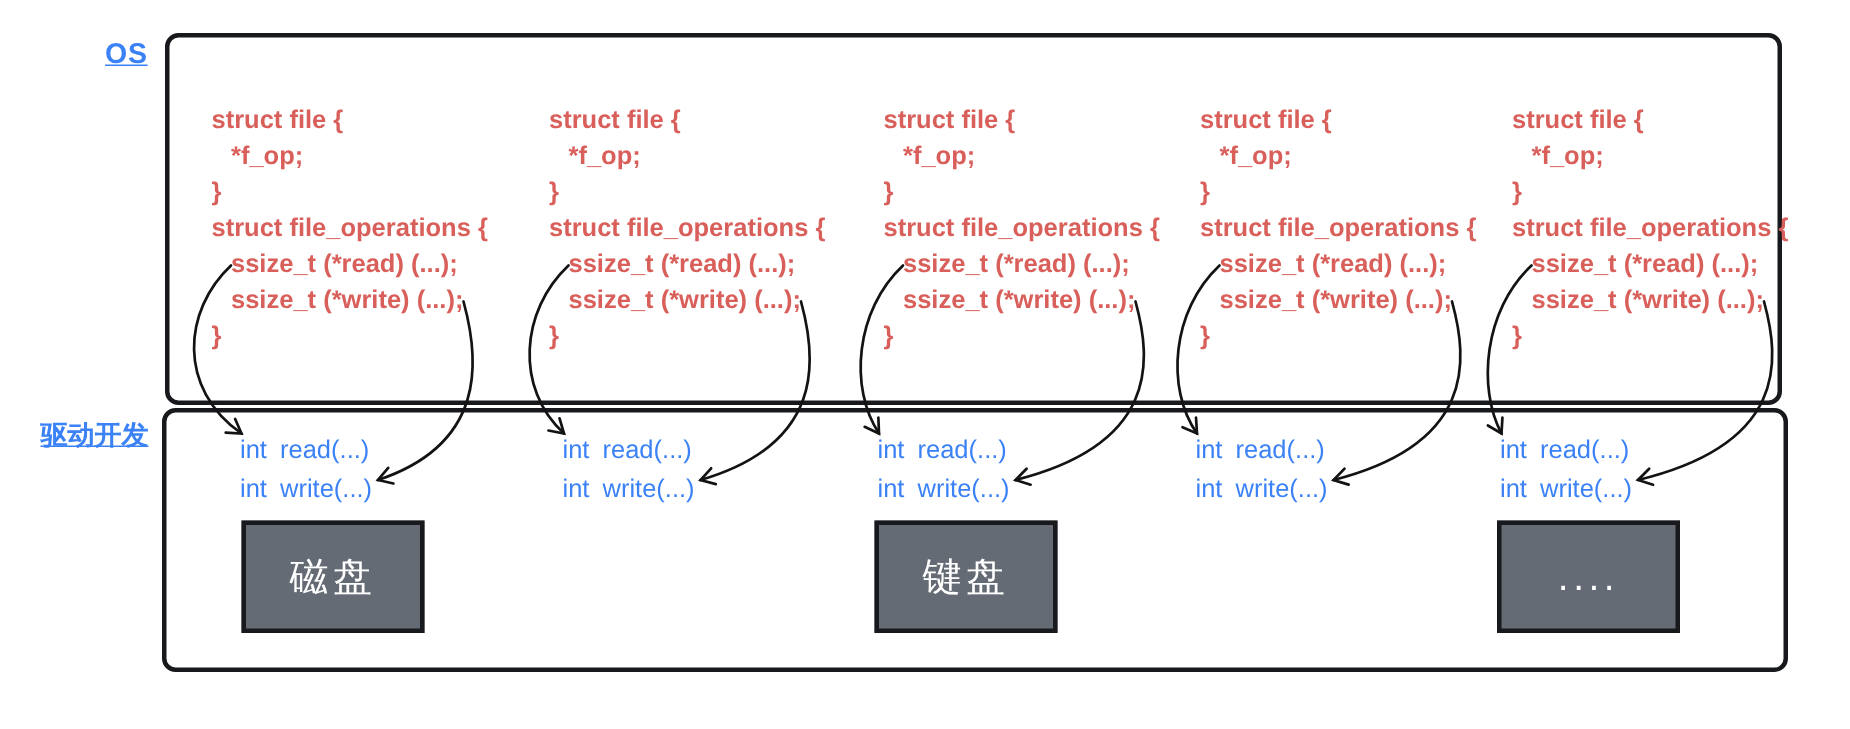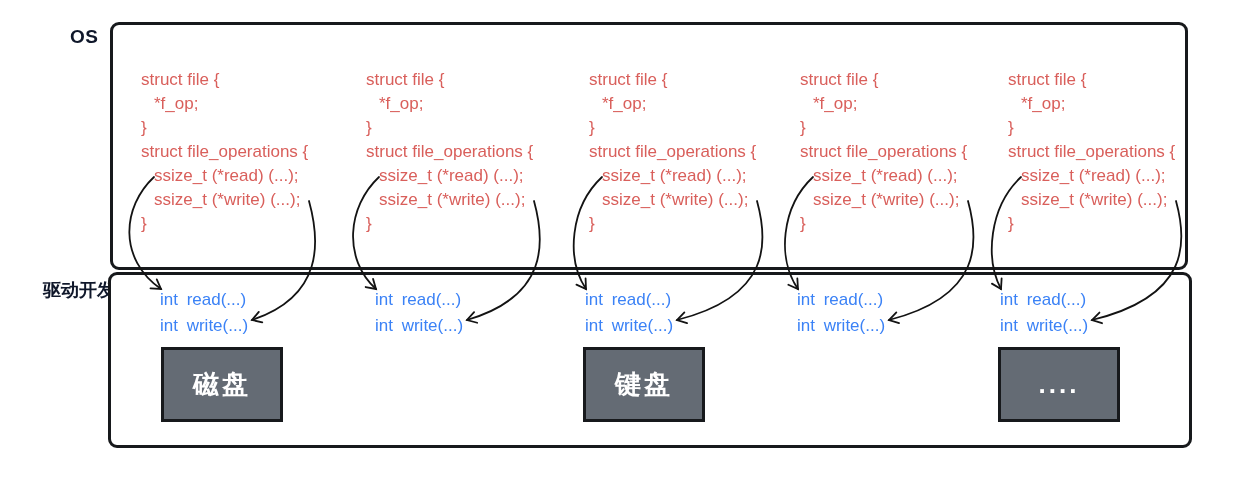--- a/index.html
+++ b/index.html
@@ -1,40 +1,40 @@
 <!DOCTYPE html>
 <html><head>
 <meta charset="utf-8">
 <style>
   html,body { margin:0; padding:0; background:#ffffff; }
   body { width:1233px; height:486px; font-family:"Liberation Sans","DejaVu Sans",sans-serif; }
   .stage { position:relative; width:1233px; height:486px; background:#fff; overflow:hidden; }
 
-  .big-label { position:absolute; font-weight:bold; color:#0f172a; }
+  .big-label { position:absolute; font-weight:bold; color:#3b82f6;text-decoration:underline; }
   .os-label  { left:70px; top:26px; font-size:19px; letter-spacing:.5px; }
-  .drv-label { left:27px; top:278px; font-size:18px;margin-left:16px; }
+  .drv-label { left:27px; top:278px; font-size:18px; }
 
   .big-box { position:absolute; box-sizing:border-box; background:#fff;
              border:3px solid #17191c; border-radius:9px; }
   .os-box  { left:110px; top:22px;  width:1078px; height:248px; }
   .drv-box { left:108px; top:272px; width:1084px; height:176px; }
 
   .code-col { position:absolute; top:68px; width:210px; color:#d95f5b;
               font-size:17px; line-height:24px; white-space:nowrap; z-index:2; }
-  .code-line { display:block; }
+  .code-line { display:block;font-weight:bold; }
   .code-line.indent { padding-left:13px; }
 
   .fn-col { position:absolute; top:287px; color:#3b82f6; font-size:17px;
             line-height:26px; white-space:nowrap; word-spacing:4px; z-index:2; }
   .fn-line { display:block; }
 
   .device { position:absolute; top:347px; width:122px; height:75px; box-sizing:border-box;
             background:#646b74; border:3px solid #17191c;
             display:flex; align-items:center; justify-content:center;
-            color:#ffffff; font-weight:bold; font-size:26px; letter-spacing:3px; z-index:2; }
+            color:#ffffff; font-weight:normal; font-size:26px; letter-spacing:3px; z-index:2; }
 
   svg.arrows { position:absolute; left:0; top:0; width:1233px; height:486px;
                pointer-events:none; z-index:3; }
   svg.arrows path.curve { fill:none; stroke:#131313; stroke-width:1.8px; stroke-linecap:round; }
 </style>
 </head>
 <body>
 
 <div class="stage">
 

